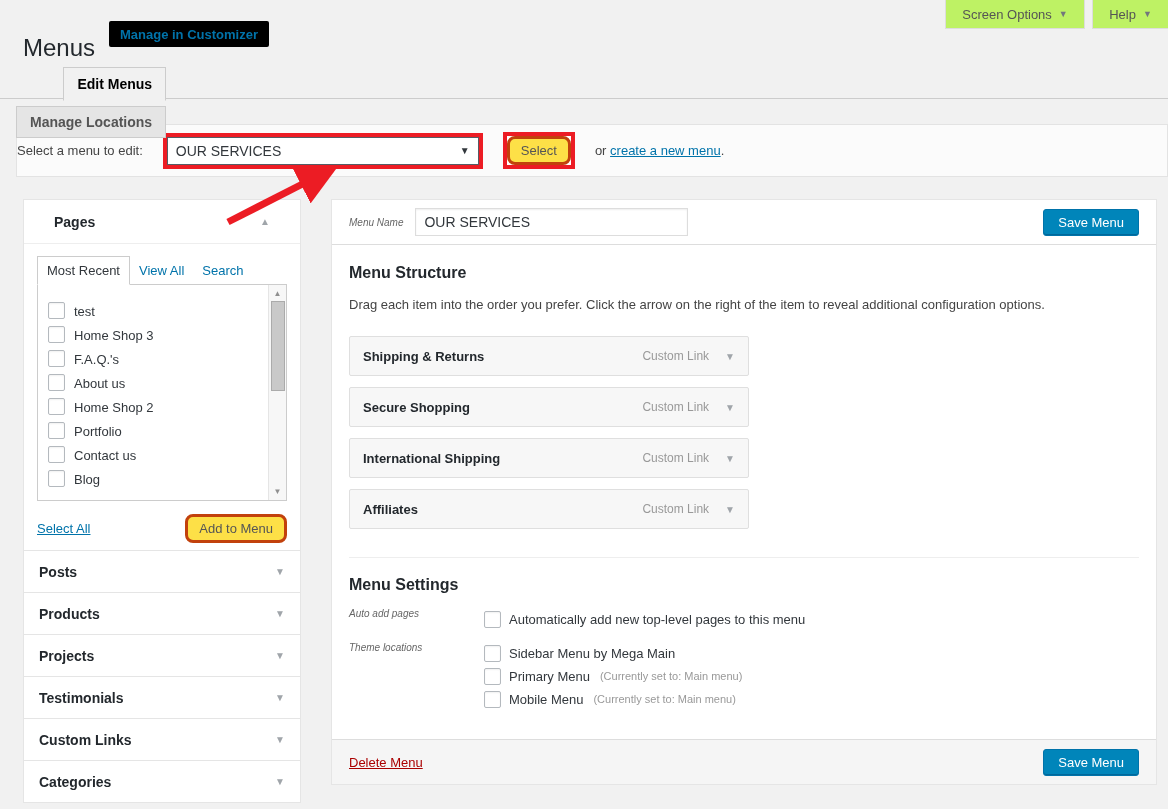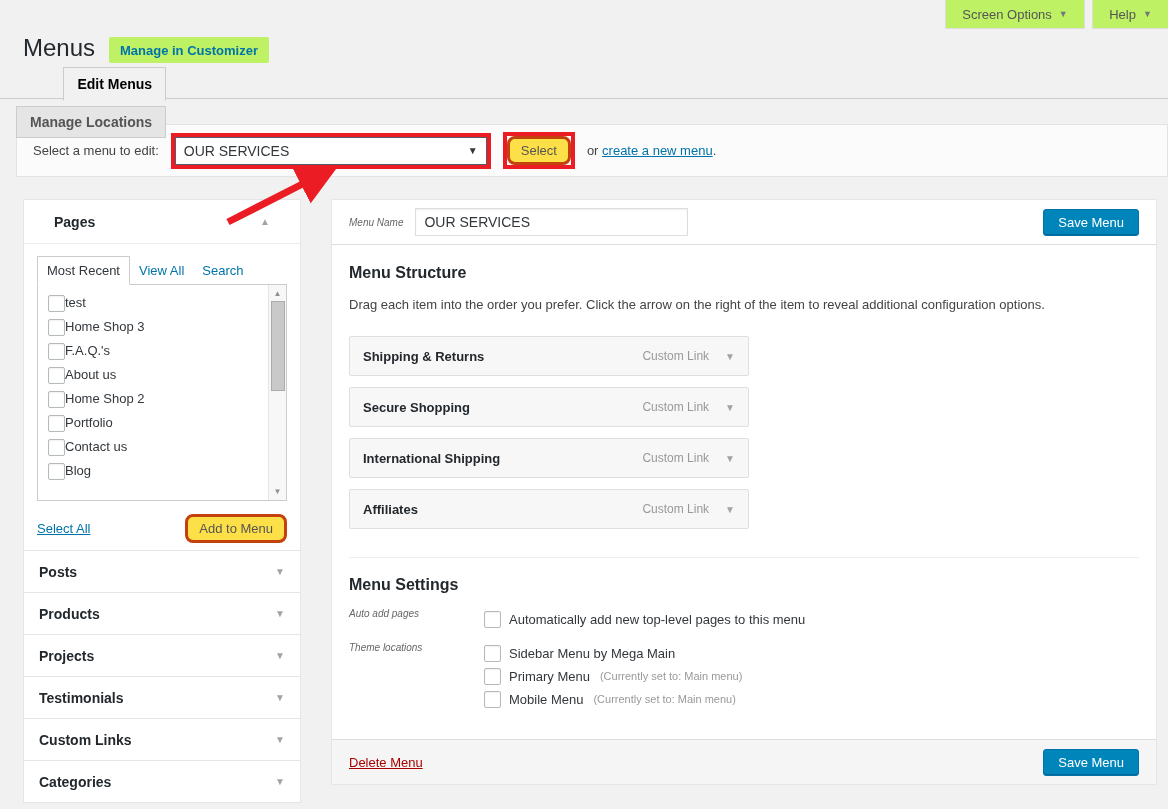--- a/index.html
+++ b/index.html
@@ -13,37 +13,37 @@
   
   .meta-tab{
     top:0;height:29px;background:#bef264;border:1px solid #ddd;border-top:none;
     color:#555;display:flex;align-items:center;justify-content:center;gap:7px;
     font-size:13px;cursor:pointer;
   }
   .meta-caret{font-size:9px;color:#72777c;}
   
   .page-title{left:23px;top:18px;font-size:24px;font-weight:400;color:#23282d;line-height:28px;}
   .title-action{
-    left:109px;top:37px;height:26px;padding:0 11px;display:flex;align-items:center;
-    background:#bef264;color:#0073aa;font-size:13px;font-weight:700;border-radius:2px;
+    left:109px;top:21px;height:26px;padding:0 11px;display:flex;align-items:center;
+    background:#000000;color:#0073aa;font-size:13px;font-weight:700;border-radius:2px;
     cursor:pointer;text-decoration:none;
   }
   
   .nav-tab-line{left:0;top:98px;width:1168px;border-top:1px solid #ccc;}
   .nav-tabs{left:16px;top:67px;display:flex;gap:6px;align-items:flex-end;z-index:3;flex-direction:column;}
   .nav-tab{
     display:inline-flex;align-items:center;height:30px;padding:0 13px;
     border:1px solid #ccc;background:#e5e5e5;color:#555;
     font-size:14px;font-weight:700;cursor:pointer;
   }
   .nav-tab.active{background:#f1f1f1;color:#000;height:32px;margin-bottom:-1px;border-bottom:1px solid #f1f1f1;}
   
   .manage-menus{
     left:16px;top:124px;width:1152px;height:53px;background:#fbfbfb;
-    border:1px solid #e3e3e3;display:flex;align-items:center;padding-left:16px;gap:12px;
+    border:1px solid #e3e3e3;display:flex;align-items:center;gap:20px;
   }
   .red-ring{border:4px solid #ec1c24;background:#fff;display:flex;}
   .fake-select{
     width:294px;height:26px;border:1px solid #555d66;background:#fff;
     display:flex;align-items:center;justify-content:space-between;
     padding:0 8px;font-size:14px;color:#32373c;cursor:pointer;
   }
   .fake-select .caret{font-size:10px;color:#32373c;}
   .btn-secondary{
     background:#fde047;border:3px solid #c2410c;border-radius:8px;color:#555;
@@ -70,21 +70,21 @@
   .inner-tab{padding:6px 9px;font-size:13px;cursor:pointer;}
   .inner-tab.active{
     background:#fff;border:1px solid #ccc;border-bottom:1px solid #fff;
     color:#32373c;margin-bottom:-1px;
   }
   .inner-tab.link{color:#0073aa;}
   .page-list{
     border:1px solid #ccc;background:#fff;height:205px;overflow:hidden;
     position:relative;padding:10px 24px 0 10px;
   }
-  .page-item{display:flex;align-items:flex-start;height:24px;color:#32373c;cursor:pointer;}
+  .page-item{display:flex;align-items:flex-end;gap:9px;height:24px;color:#32373c;cursor:pointer;}
   .checkbox{
     width:15px;height:15px;background:#fff;border:1px solid #b4b9be;border-radius:2px;
     flex:none;cursor:pointer;box-shadow:inset 0 1px 2px rgba(0,0,0,.06);
   }
   .scrollbar{
     position:absolute;right:0;top:0;bottom:0;width:17px;background:#f7f7f7;
     border-left:1px solid #e5e5e5;
   }
   .scroll-arrow{position:absolute;left:0;width:17px;text-align:center;font-size:8px;color:#8f8f8f;cursor:pointer;}
   .scroll-thumb{

